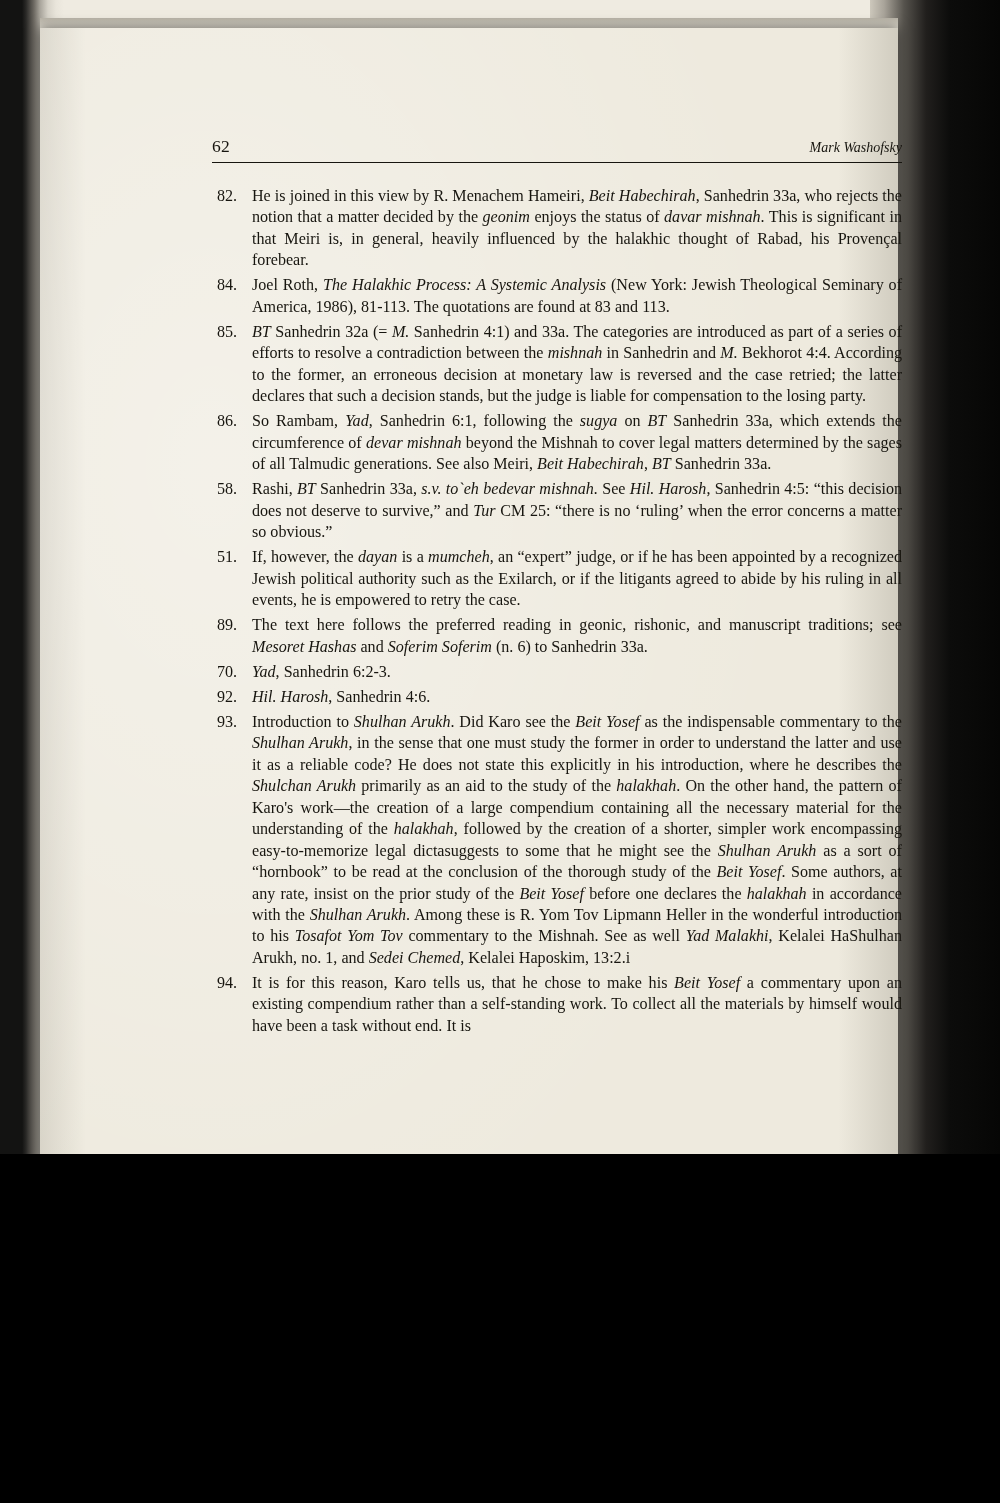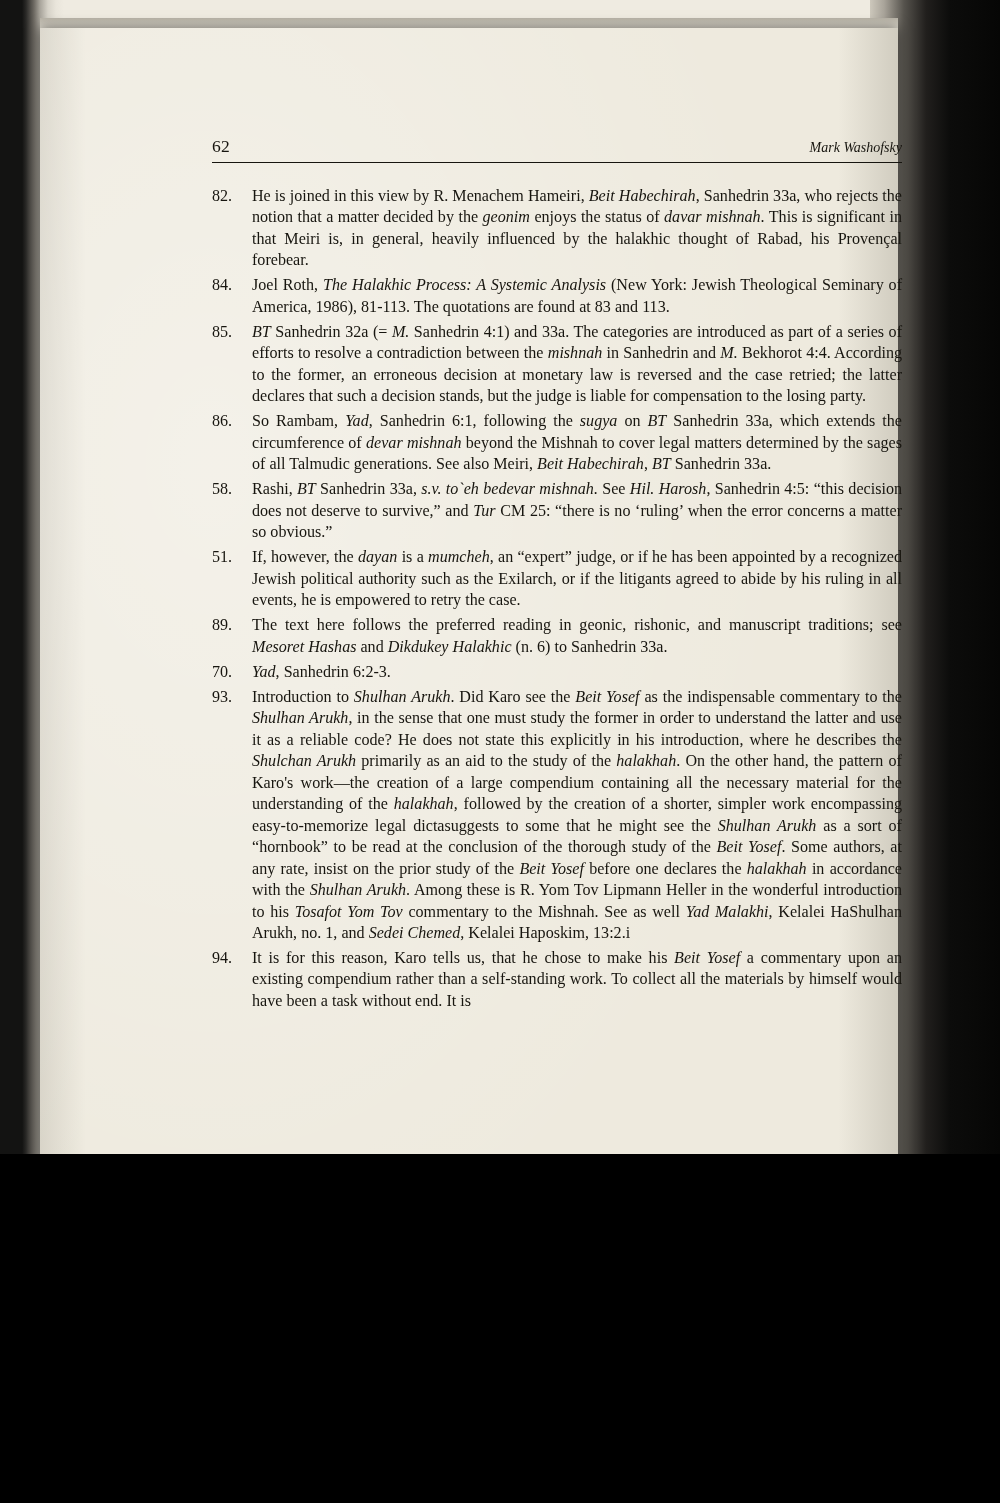--- a/index.html
+++ b/index.html
@@ -107,21 +107,21 @@
     line-height: 1.335;
     text-align: justify;
     text-justify: inter-word;
     hyphens: auto;
   }
   ol.notes > li .num {
     position: absolute;
     left: 0;
     top: 0;
     width: 30px;
-    text-align: left;
+    text-align: center;
     font-size: 16.1px;
   }
   .note-body i, .note-body em {
   }
   .mark {
     position: absolute;
     right: 150px;
     bottom: 70px;
     color: #3b3830;
     font-size: 13px;
@@ -145,22 +145,23 @@
         <span class="running-head">Mark Washofsky</span>
       </div>
 
       <ol class="notes" id="notes-list">
           <li><span class="num">82.</span><span class="note-body">He is joined in this view by R. Menachem Hameiri, <i>Beit Habechirah</i>, Sanhedrin 33a, who rejects the notion that a matter decided by the <i>geonim</i> enjoys the status of <i>davar mishnah</i>. This is significant in that Meiri is, in general, heavily influenced by the halakhic thought of Rabad, his Provençal forebear.</span></li>
           <li><span class="num">84.</span><span class="note-body">Joel Roth, <i>The Halakhic Process: A Systemic Analysis</i> (New York: Jewish Theological Seminary of America, 1986), 81-113. The quotations are found at 83 and 113.</span></li>
           <li><span class="num">85.</span><span class="note-body"><i>BT</i> Sanhedrin 32a (= <i>M.</i> Sanhedrin 4:1) and 33a. The categories are introduced as part of a series of efforts to resolve a contradiction between the <i>mishnah</i> in Sanhedrin and <i>M.</i> Bekhorot 4:4. According to the former, an erroneous decision at monetary law is reversed and the case retried; the latter declares that such a decision stands, but the judge is liable for compensation to the losing party.</span></li>
           <li><span class="num">86.</span><span class="note-body">So Rambam, <i>Yad</i>, Sanhedrin 6:1, following the <i>sugya</i> on <i>BT</i> Sanhedrin 33a, which extends the circumference of <i>devar mishnah</i> beyond the Mishnah to cover legal matters determined by the sages of all Talmudic generations. See also Meiri, <i>Beit Habechirah</i>, <i>BT</i> Sanhedrin 33a.</span></li>
           <li><span class="num">58.</span><span class="note-body">Rashi, <i>BT</i> Sanhedrin 33a, <i>s.v. to`eh bedevar mishnah.</i> See <i>Hil. Harosh</i>, Sanhedrin 4:5: “this decision does not deserve to survive,” and <i>Tur</i> CM 25: “there is no ‘ruling’ when the error concerns a matter so obvious.”</span></li>
           <li><span class="num">51.</span><span class="note-body">If, however, the <i>dayan</i> is a <i>mumcheh</i>, an “expert” judge, or if he has been appointed by a recognized Jewish political authority such as the Exilarch, or if the litigants agreed to abide by his ruling in all events, he is empowered to retry the case.</span></li>
-          <li><span class="num">89.</span><span class="note-body">The text here follows the preferred reading in geonic, rishonic, and manuscript traditions; see <i>Mesoret Hashas</i> and <i>Dikdukey Halakhic</i> (n. 6) to Sanhedrin 33a.</span></li>
+          <li><span class="num">89.</span><span class="note-body">The text here follows the preferred reading in geonic, rishonic, and manuscript traditions; see <i>Mesoret Hashas</i> and <i>Soferim Soferim</i> (n. 6) to Sanhedrin 33a.</span></li>
           <li><span class="num">70.</span><span class="note-body"><i>Yad</i>, Sanhedrin 6:2-3.</span></li>
+          <li><span class="num">92.</span><span class="note-body"><i>Hil. Harosh</i>, Sanhedrin 4:6.</span></li>
           <li><span class="num">93.</span><span class="note-body">Introduction to <i>Shulhan Arukh</i>. Did Karo see the <i>Beit Yosef</i> as the indispensable commentary to the <i>Shulhan Arukh</i>, in the sense that one must study the former in order to understand the latter and use it as a reliable code? He does not state this explicitly in his introduction, where he describes the <i>Shulchan Arukh</i> primarily as an aid to the study of the <i>halakhah</i>. On the other hand, the pattern of Karo's work—the creation of a large compendium containing all the necessary material for the understanding of the <i>halakhah</i>, followed by the creation of a shorter, simpler work encompassing easy-to-memorize legal dictasuggests to some that he might see the <i>Shulhan Arukh</i> as a sort of “hornbook” to be read at the conclusion of the thorough study of the <i>Beit Yosef</i>. Some authors, at any rate, insist on the prior study of the <i>Beit Yosef</i> before one declares the <i>halakhah</i> in accordance with the <i>Shulhan Arukh</i>. Among these is R. Yom Tov Lipmann Heller in the wonderful introduction to his <i>Tosafot Yom Tov</i> commentary to the Mishnah. See as well <i>Yad Malakhi</i>, Kelalei HaShulhan Arukh, no. 1, and <i>Sedei Chemed</i>, Kelalei Haposkim, 13:2.i</span></li>
           <li><span class="num">94.</span><span class="note-body">It is for this reason, Karo tells us, that he chose to make his <i>Beit Yosef</i> a commentary upon an existing compendium rather than a self-standing work. To collect all the materials by himself would have been a task without end. It is</span></li>
         </ol>
 
     </div>
     <div class="mark">‹ ›</div>
   </div>
 </div>
 
 </body></html>

